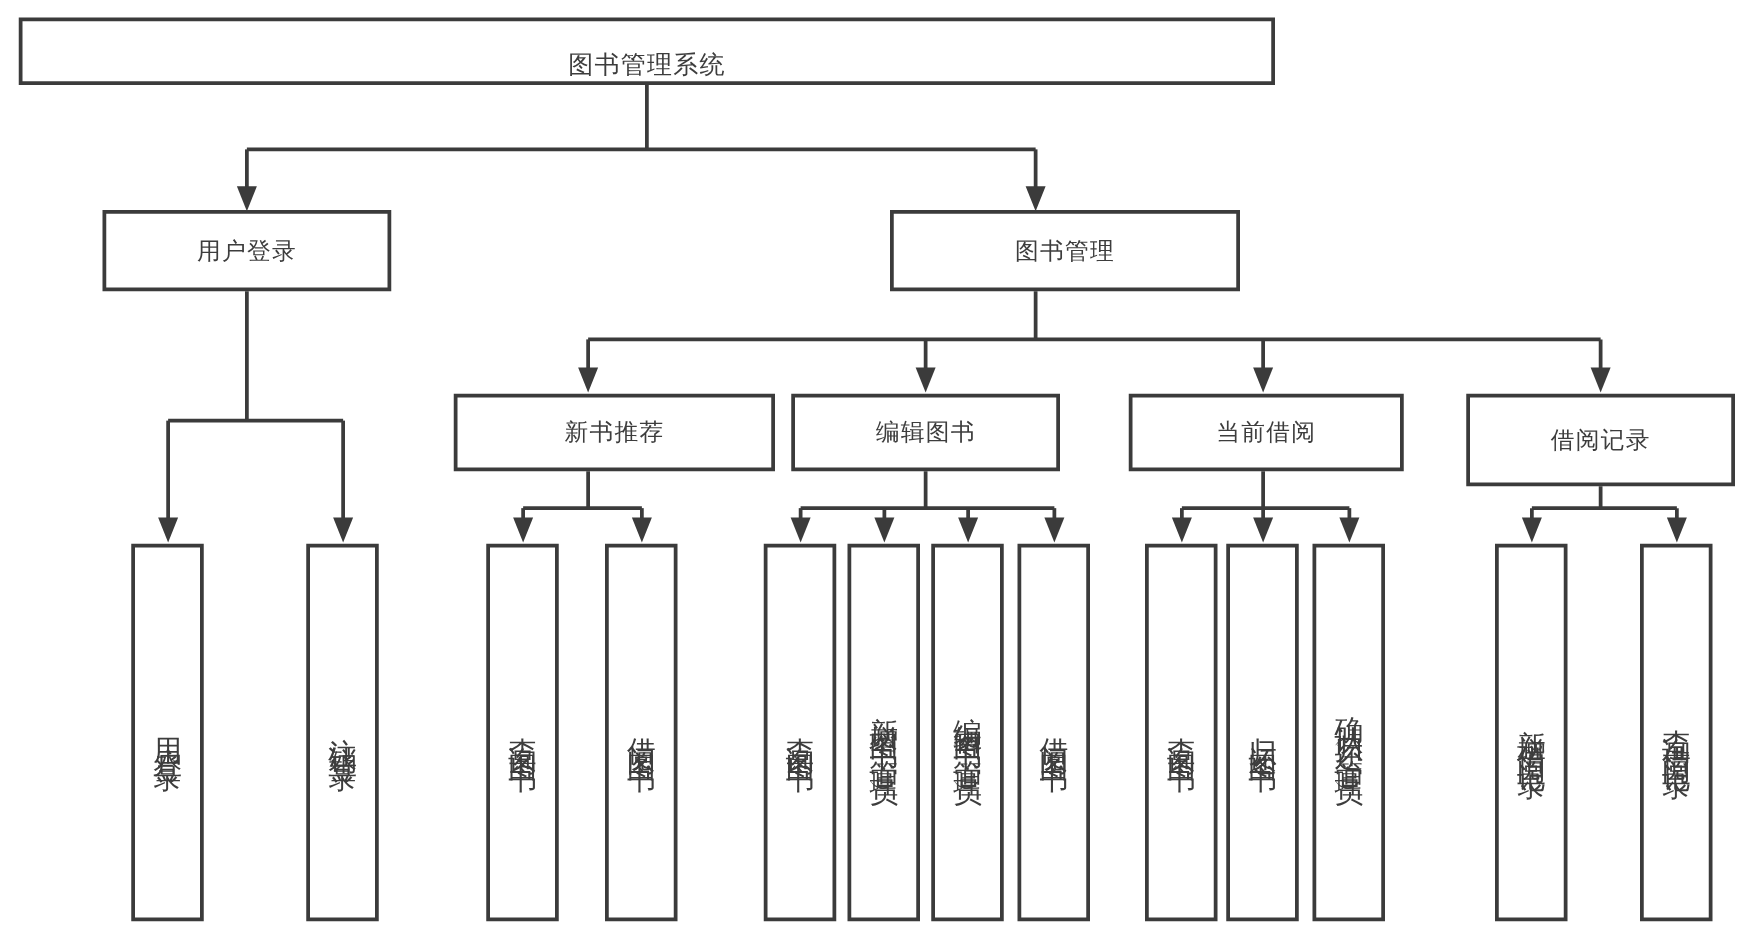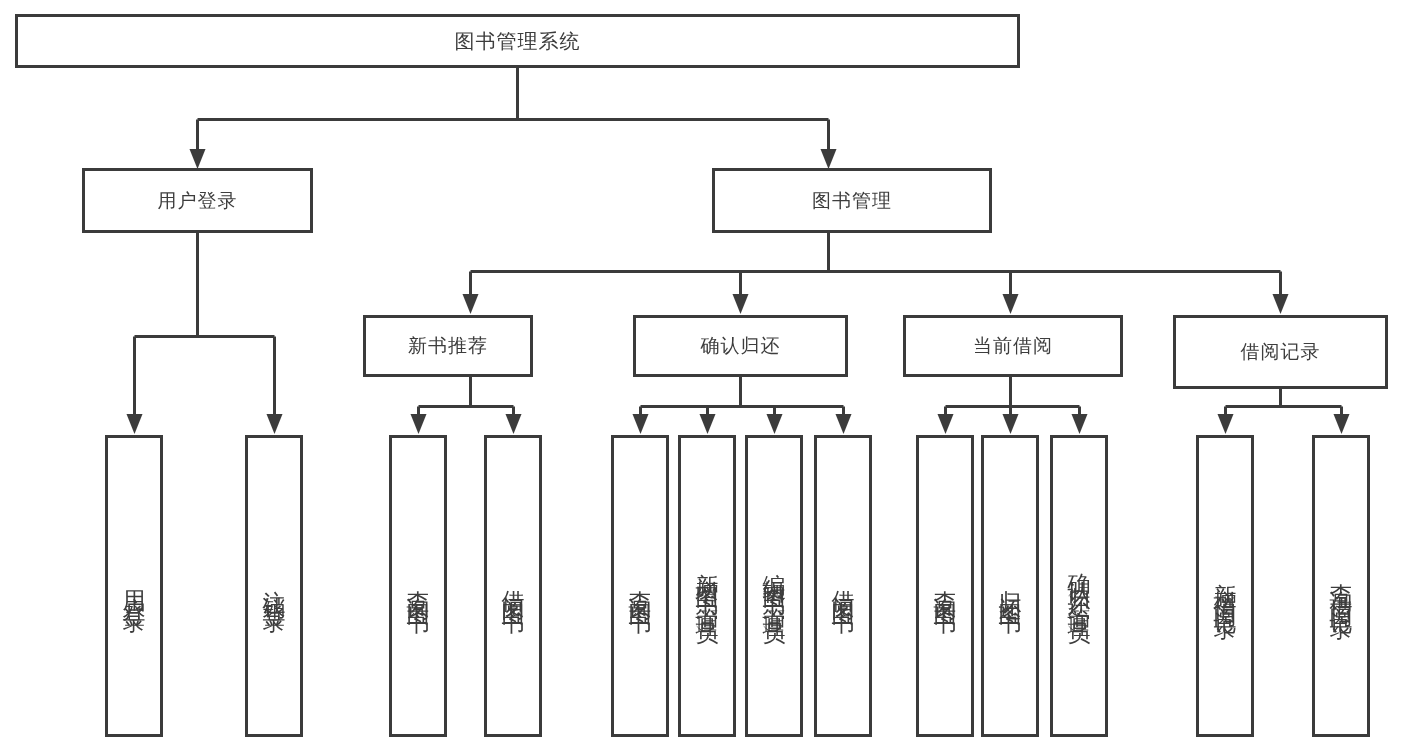--- a/index.html
+++ b/index.html
@@ -25,24 +25,24 @@
   svg.connectors polygon{fill:currentColor;stroke:none;}
   .box{
     position:absolute;
     box-sizing:border-box;
     background:var(--box-fill);
     border:3px solid var(--ink);
     display:flex;align-items:center;justify-content:center;
     font-size:19px;letter-spacing:1px;
     color:var(--text);
   }
-  .b-root{left:15px;top:14px;width:1005px;height:54px;font-size:20px;}
+  .b-root{left:15px;top:14px;width:1005px;height:54px;font-size:20px;align-items:flex-end;}
   .b-login{left:82px;top:168px;width:231px;height:65px;}
   .b-mgmt{left:712px;top:168px;width:280px;height:65px;text-align:center;}
-  .b-g0{left:363px;top:315px;width:170px;height:62px;}
+  .b-g0{left:363px;top:315px;width:257px;height:62px;}
   .b-g1{left:633px;top:315px;width:215px;height:62px;}
   .b-g2{left:903px;top:315px;width:220px;height:62px;}
   .b-g3{left:1173px;top:315px;width:215px;height:74px;}
   .leaf{top:435px;width:58px;height:302px;}
   .leaf span{
     writing-mode:vertical-rl;
     font-size:23px;letter-spacing:7px;line-height:1;
     white-space:nowrap;
   }
   .b-l00{left:105px}.b-l01{left:245px}
@@ -146,21 +146,21 @@
     <span>用户登录</span>
   </div>
   <div class="box b-mgmt">
     <span>图书管理</span>
   </div>
 
   <div class="box b-g0">
     <span>新书推荐</span>
   </div>
   <div class="box b-g1">
-    <span>确认归还</span>
+    <span>编辑图书</span>
   </div>
   <div class="box b-g2">
     <span>当前借阅</span>
   </div>
   <div class="box b-g3">
     <span>借阅记录</span>
   </div>
 
   <div class="box leaf b-l00">
     <span>用户登录</span>

